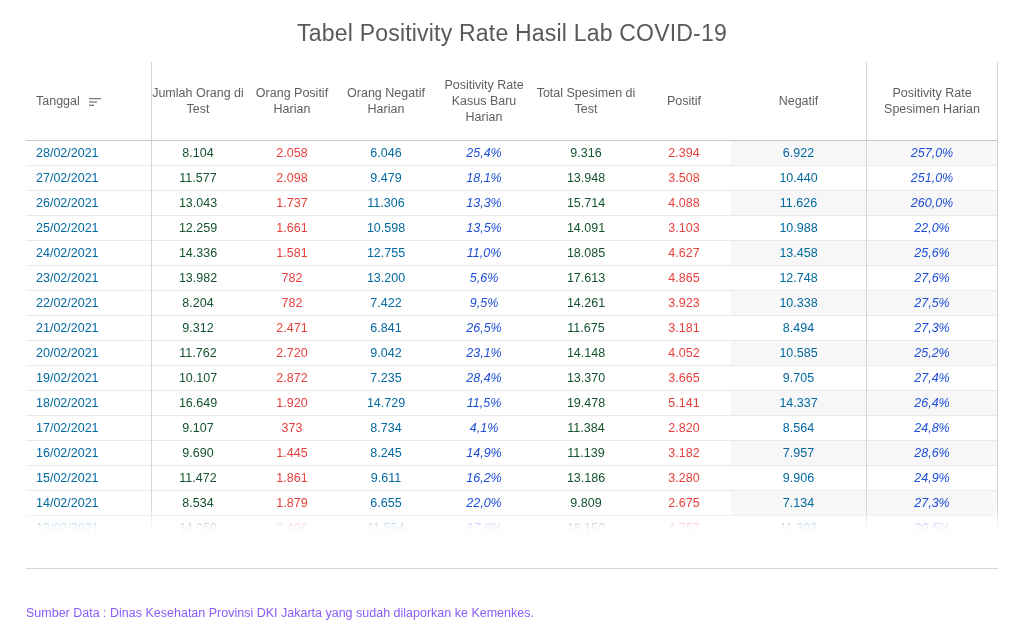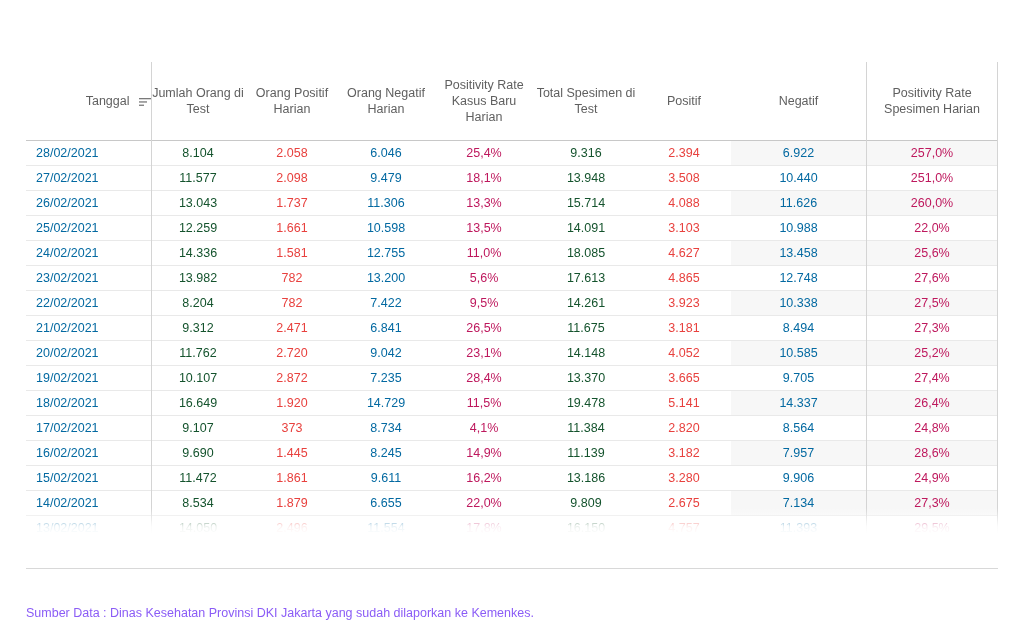--- a/index.html
+++ b/index.html
@@ -59,21 +59,21 @@
     color: #5f5f5f;
     vertical-align: middle;
     text-align: center;
     line-height: 16px;
     height: 78px;
     border-bottom: 1px solid #c8c8c8;
     padding: 0 4px;
   }
 
   thead th.col-date {
-    text-align: right;
+    text-align: left;
     padding-left: 10px;
   }
 
   .sort-icon {
     display: inline-block;
     margin-left: 6px;
     vertical-align: middle;
     line-height: 0;
   }
 
@@ -88,21 +88,21 @@
 
   tbody td.col-date {
     text-align: left;
     padding-left: 10px;
     color: #0369a1;
   }
 
   .c-plain { color: #14532d; }
   .c-red   { color: #e8413e; }
   .c-green { color: #0369a1; }
-  .c-amber { color: #be185d; }
+  .c-amber { color: #1d4ed8; font-style: italic; }
 
   
   .vrule {
     position: absolute;
     top: 0;
     width: 1px;
     background: #d4d4d4;
   }
   .vrule.v1 { left: 125px;  height: 472px; }
   .vrule.v2 { left: 840px;  height: 472px; }
@@ -136,20 +136,21 @@
     top: 606px;
     font-size: 12.5px;
     color: #8b5cf6;
   }
 </style>
 </head>
 <body>
 
 <div class="page">
 
+  <div class="title">Tabel Positivity Rate Hasil Lab COVID-19</div>
 
   <div class="table-wrap">
     <div class="vrule v1"></div>
     <div class="vrule v2"></div>
     <div class="vrule v3"></div>
 
     <table class="data">
       <colgroup>
         <col style="width:125px">
         <col style="width:94px">

